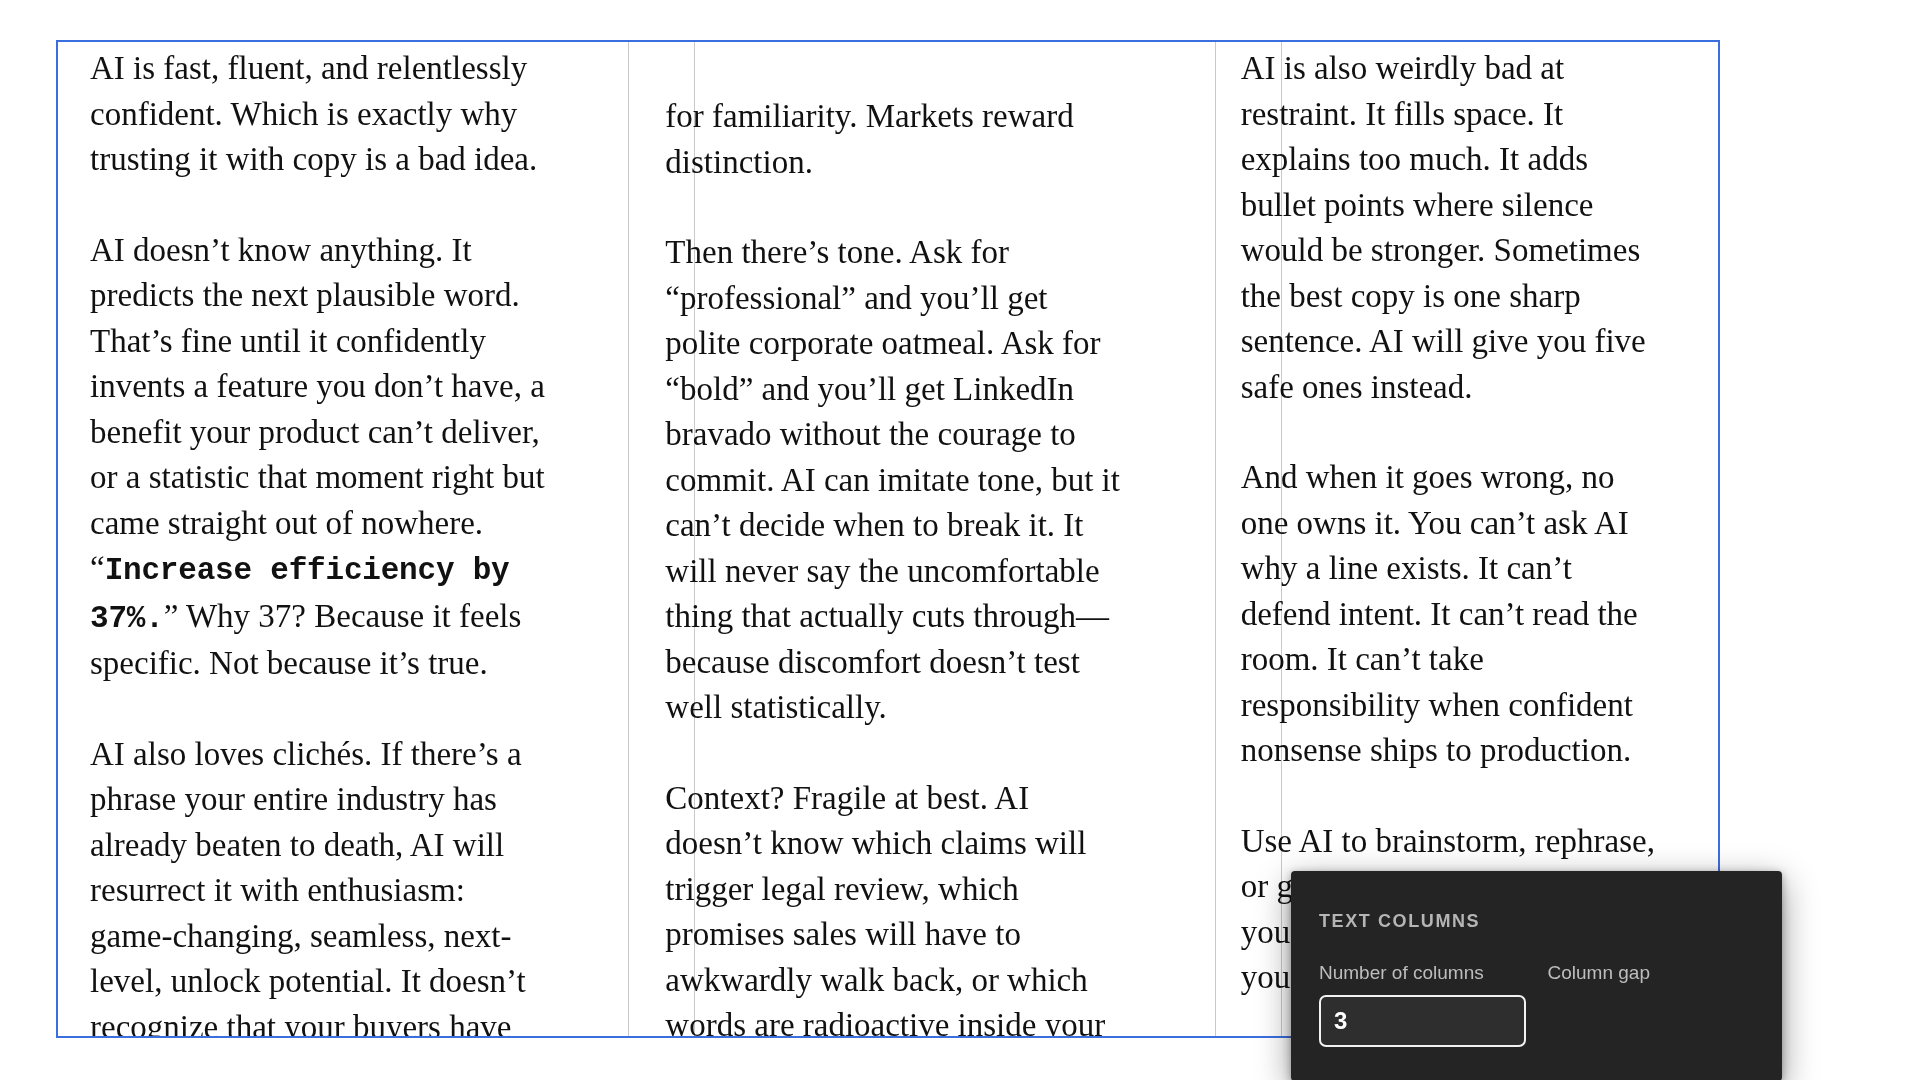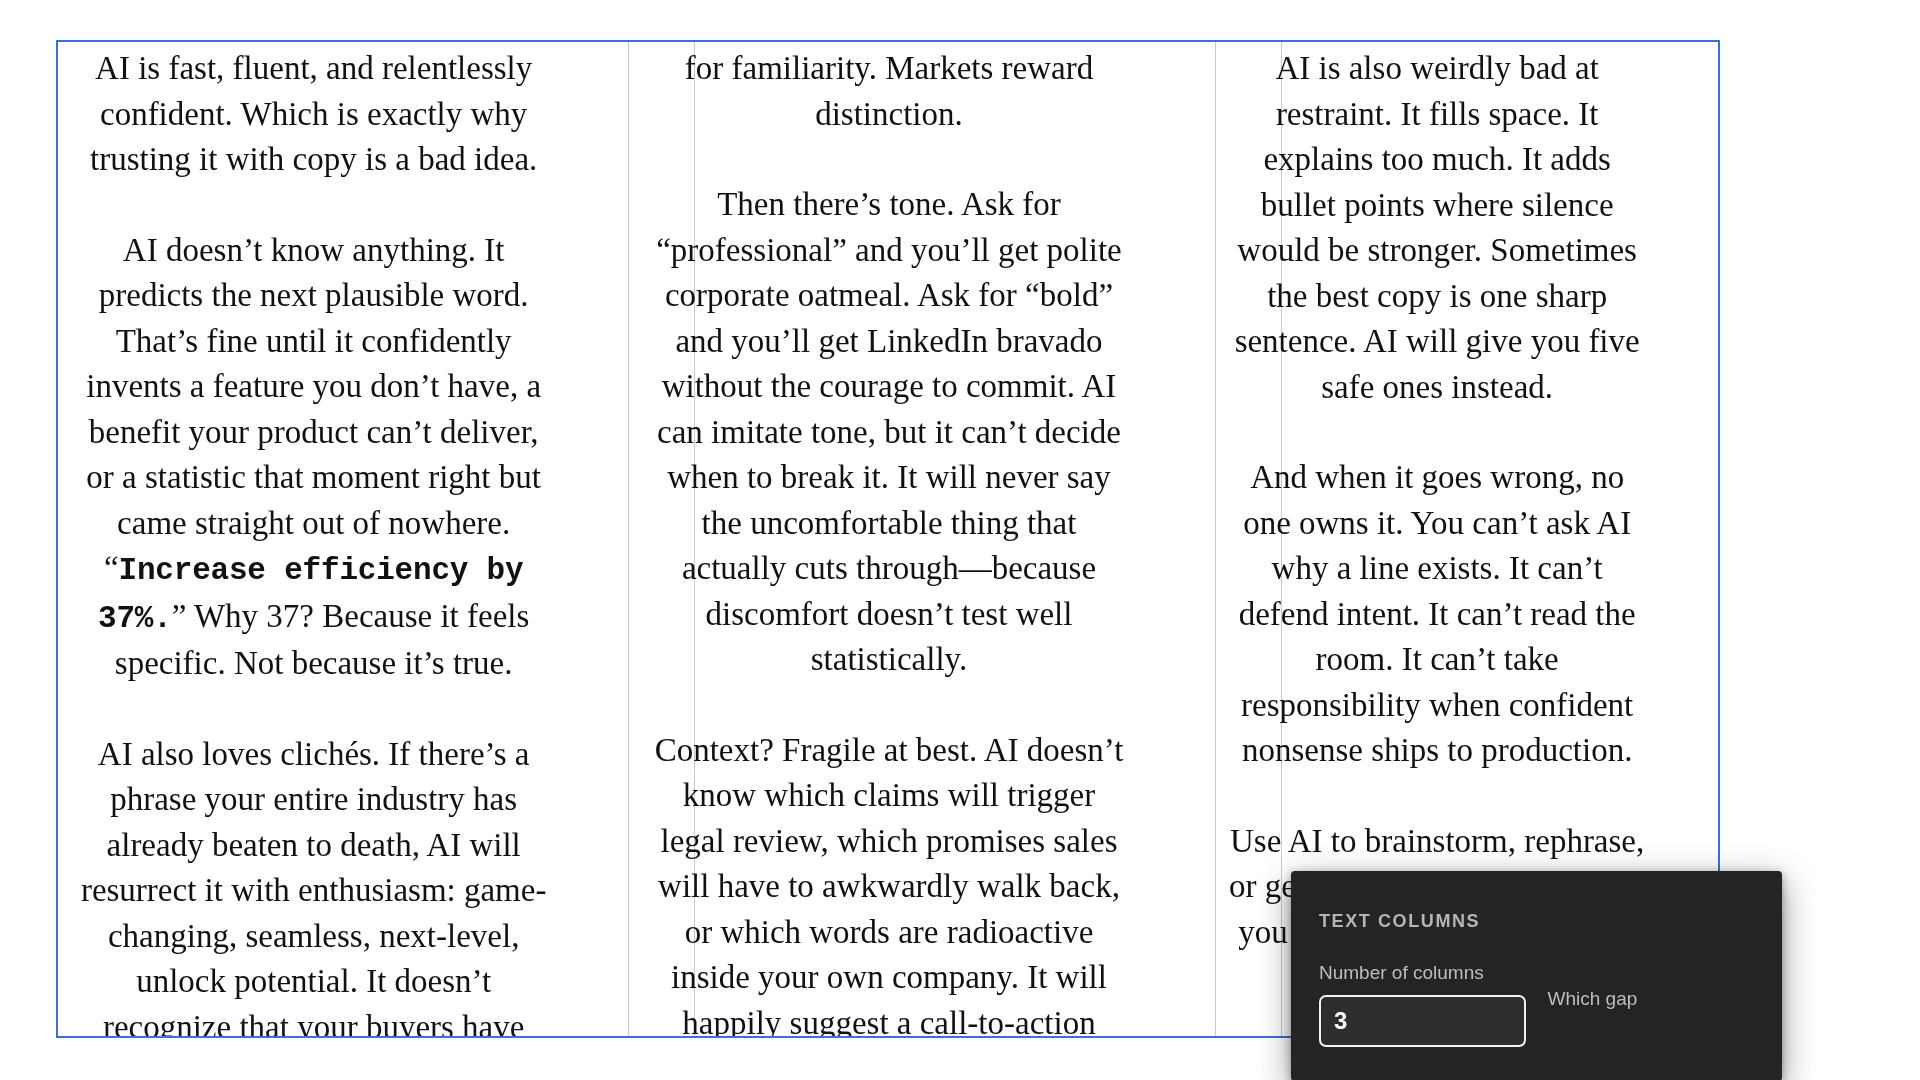--- a/index.html
+++ b/index.html
@@ -51,25 +51,24 @@
     left: 0;
     top: 0;
     right: 0;
     bottom: 0;
     display: flex;
   }
 
   .col {
     width: 570px;
     box-sizing: border-box;
-    padding: 0 14px 0 16px;
+    padding: 0 14px 0 32px;
     overflow: hidden;
-    text-align: center;
   }
-  .col.c2 { margin-left: 66px; }
+  .col.c2 { margin-left: 66px; margin-top: 48px; }
   .col.c3 { margin-left: 66px; }
 
   .para {
     font-family: "Liberation Serif", "DejaVu Serif", serif;
     font-size: 33px;
     line-height: 45.5px;
     color: #111111;
     margin: 0 0 45px 0;
     -webkit-font-smoothing: antialiased;
     white-space: normal;
@@ -105,21 +104,20 @@
     font-weight: bold;
     letter-spacing: 1.6px;
     color: #b5b5b5;
     margin: 16px 0 30px 0;
     text-transform: uppercase;
   }
 
   .fields {
     display: flex;
     gap: 22px;
-    align-items: center;
   }
   .field { flex: 1 1 0; min-width: 0; }
 
   .field-label {
     display: block;
     font-family: "Liberation Sans", sans-serif;
     font-size: 19px;
     color: #bdbdbd;
     margin: 0 0 11px 0;
     white-space: nowrap;
@@ -183,18 +181,18 @@
   <div class="panel">
     <div class="panel-title">TEXT COLUMNS</div>
     <div class="fields">
       <div class="field">
         <span class="field-label">Number of columns</span>
         <div class="field-box focused">
             <span>3</span>
           </div>
       </div>
       <div class="field">
-        <span class="field-label">Which gap</span>
+        <span class="field-label">Column gap</span>
       </div>
     </div>
   </div>
 
 </div>
 
 </body></html>

